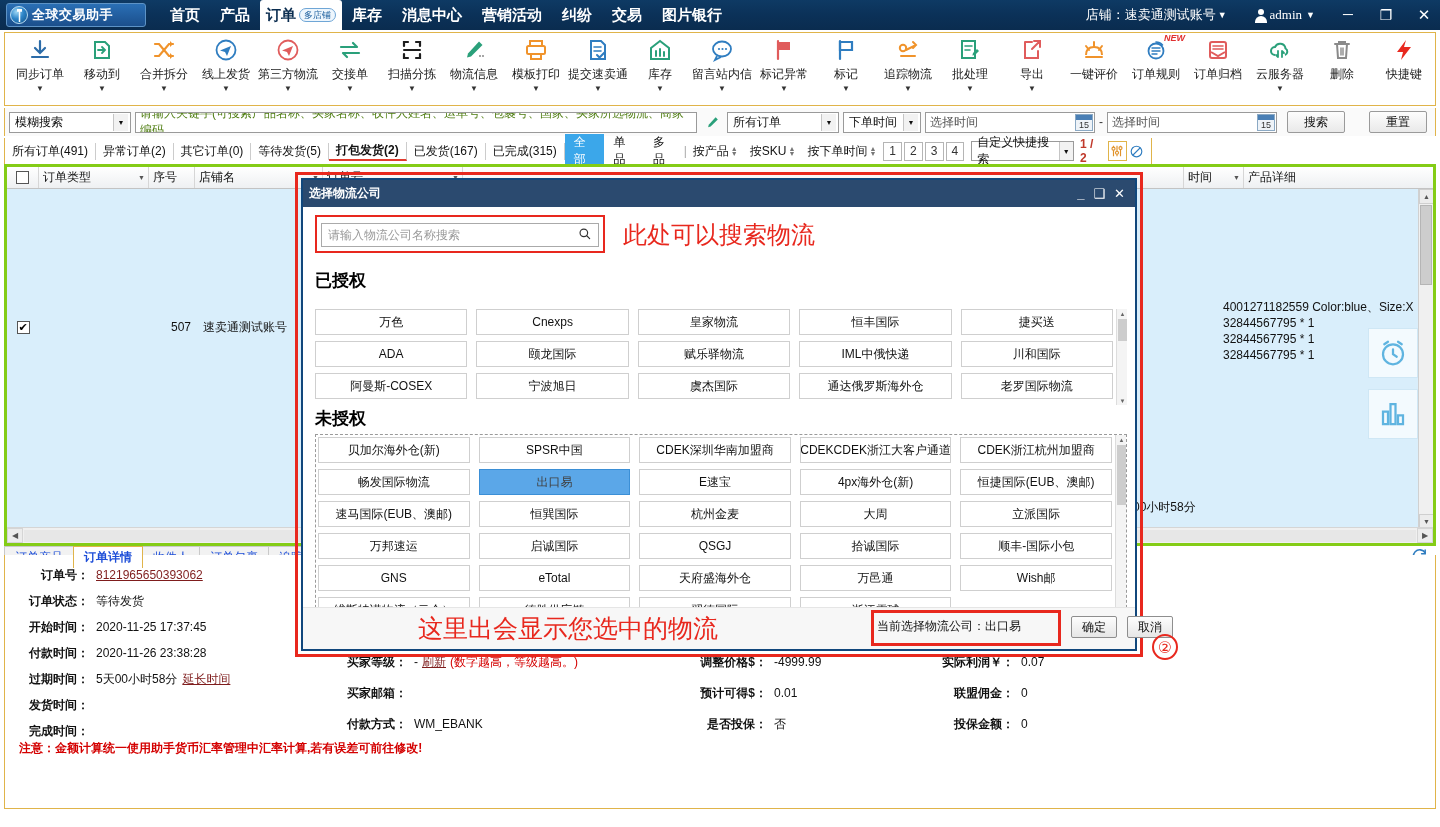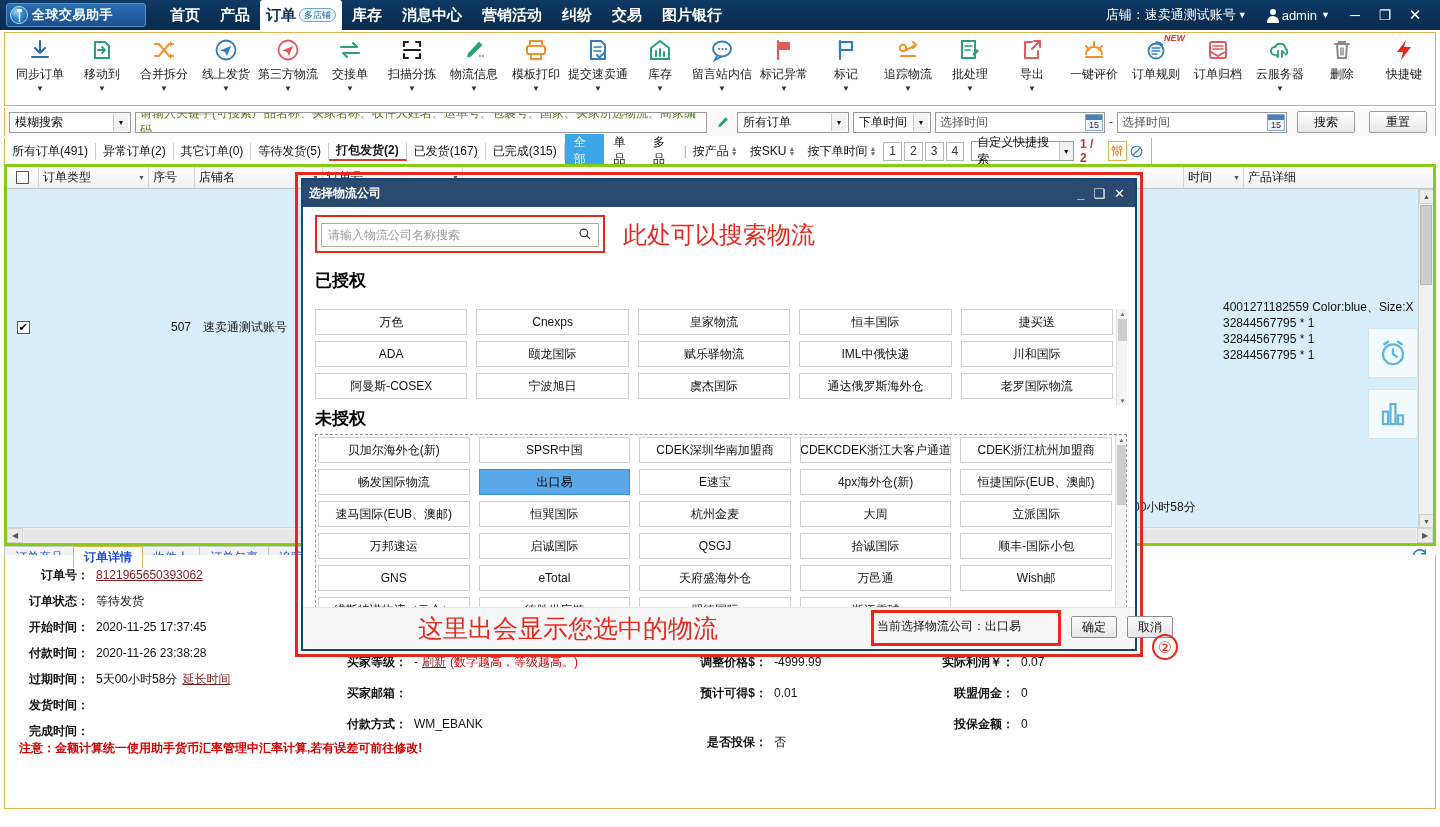--- a/index.html
+++ b/index.html
@@ -43,21 +43,21 @@
   }
   .navitem.active {
     background:#ffffff; color:#0a2c4f; height:30px; line-height:24px;
     border-radius:3px 3px 0 0; display:flex; align-items:center; padding:0 6px;
   }
   .multi-shop {
     font-size:9px; font-weight:normal; border:1px solid #6fa6d6; color:#1c5f9e;
     border-radius:7px; padding:0px 4px; margin-left:3px; background:#eef6fd;
     line-height:12px;
   }
-  .tb-right { margin-left:auto; display:flex; align-items:center; gap:4px; padding-right:12px;}
+  .tb-right { margin-left:auto; display:flex; align-items:center; gap:12px; padding-right:3px;font-family:Liberation Serif, serif;}
   .tb-shop { font-size:13px; color:#fff; display:flex; align-items:center; gap:2px; padding:0 8px;}
   .tb-user { font-size:13px; color:#fff; display:flex; align-items:center; gap:4px; padding:0 8px;}
   .person-ico { width:11px; height:13px; position:relative; display:inline-block; }
   .person-ico::before{content:"";position:absolute;left:3px;top:0;width:6px;height:6px;border-radius:50%;background:#fff;}
   .person-ico::after{content:"";position:absolute;left:0;top:7px;width:12px;height:7px;border-radius:6px 6px 0 0;background:#fff;}
   .caret { font-size:9px; }
   .wbtn { width:26px; text-align:center; font-size:14px; color:#fff; }
   .wbtn.close { font-size:15px; }
 
   
@@ -215,21 +215,21 @@
     display:flex; align-items:center; padding:0 6px; font-size:12px; color:#9a9a9a;
   }
   .srchbox .mag { margin-left:auto; color:#333; font-size:13px; }
   .anno1 { position:absolute; left:320px; top:12px; color:#e8281e; font-size:24px; }
   .sechead { position:absolute; font-weight:bold; font-size:17px; color:#000; }
   .lgrid { position:absolute; display:grid; grid-template-columns:repeat(5, 1fr); gap:6px 9px; }
   .lbtn {
     height:26px; border:1px solid #cfcfcf; background:#fff; font-size:12px; color:#111;
     display:flex; align-items:center; justify-content:center; white-space:nowrap; overflow:hidden;
   }
-  .lbtn.selb { background:#5ba7e8; border-color:#3b8fd6; color:#000000; }
+  .lbtn.selb { background:#5ba7e8; border-color:#3b8fd6; color:#404040; }
   .panelA { position:absolute; left:12px; top:102px; width:812px; height:96px; overflow:hidden;}
   .panelB { position:absolute; left:12px; top:227px; width:812px; height:194px; border:1px dashed #9a9a9a; padding:2px;}
   .minibar {
     position:absolute; right:0px; top:0; width:11px; height:100%; background:#f4f4f4; border-left:1px solid #ddd;
   }
   .minibar .mthumb{ position:absolute; left:1px; top:2px; width:9px; height:22px; background:#cdcdcd;}
   .minibar .marr{ position:absolute; left:1px; width:9px; height:9px; font-size:6px; color:#666; display:flex;align-items:center;justify-content:center;}
   .modal-foot {
     height:42px; background:#f7f7f7; position:relative; flex:none; border-top:1px solid #e5e5e5;
   }
@@ -571,21 +571,21 @@
     <div class="dateinput">
       <span>选择时间</span>
       <span class="cal">15</span>
     </div>
     <span style="color:#333;">-</span>
     <div class="dateinput">
       <span>选择时间</span>
       <span class="cal">15</span>
     </div>
     <div class="btn" style="margin-left:6px;">搜索</div>
-    <div class="btn" style="margin-left:10px;margin-right:4px;">重置</div>
+    <div class="btn" style="margin-left:20px;margin-right:4px;">重置</div>
   </div>
 
   <div class="tabsrow">
     <div class="otab">所有订单(491)</div>
     <div class="otab">异常订单(2)</div>
     <div class="otab">其它订单(0)</div>
     <div class="otab">等待发货(5)</div>
     <div class="otab sel-tab">打包发货(2)</div>
     <div class="otab">已发货(167)</div>
     <div class="otab">已完成(315)</div>
@@ -780,21 +780,21 @@
         <span class="dlbl" style="width:72px;">付款方式：</span>
         <span class="dval">WM_EBANK</span>
       </div>
     </div>
 
     <div class="dcol" style="left:680px; top:99px;">
       <div class="drow" style="margin-bottom:14px;">
         <span class="dlbl" style="width:82px;">调整价格$：</span>
         <span class="dval">-4999.99</span>
       </div>
-      <div class="drow" style="margin-bottom:32px;">
+      <div class="drow" style="margin-bottom:14px;">
         <span class="dlbl" style="width:82px;">预计可得$：</span>
         <span class="dval">0.01</span>
       </div>
       <div class="drow">
         <span class="dlbl" style="width:82px;">是否投保：</span>
         <span class="dval">否</span>
       </div>
     </div>
 
     <div class="dcol" style="left:925px; top:99px;">

